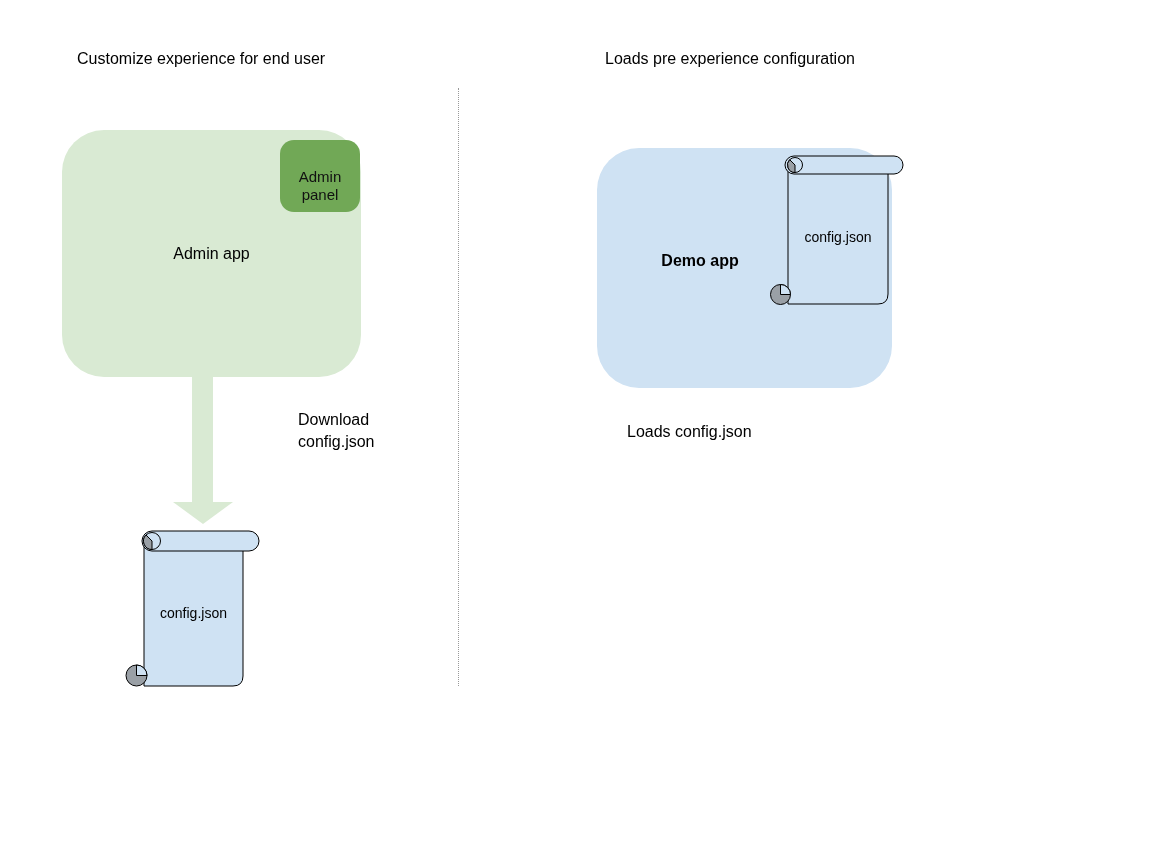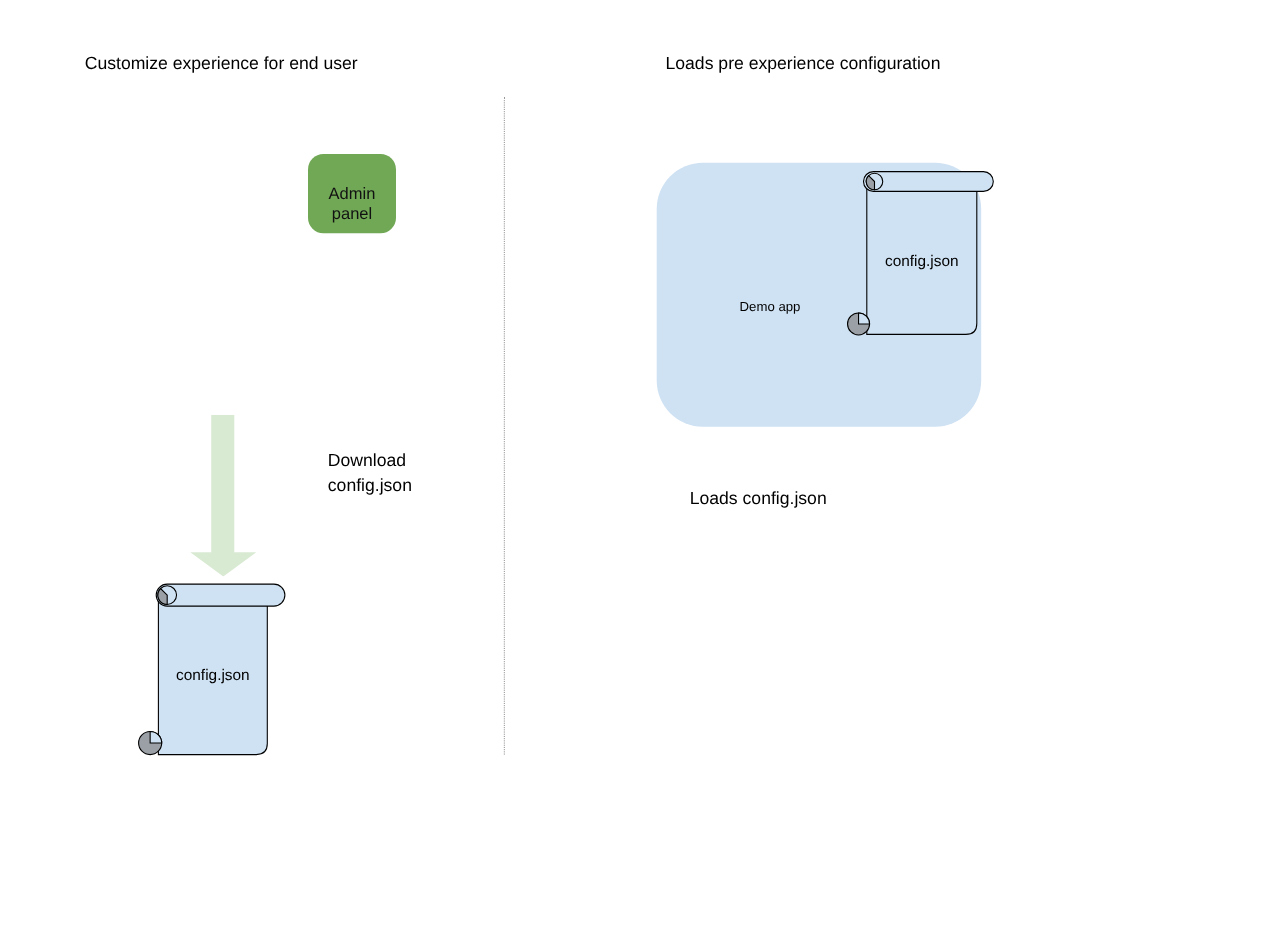--- a/index.html
+++ b/index.html
@@ -86,58 +86,62 @@
     left: 597px;
     top: 148px;
     width: 295px;
     height: 240px;
     background: var(--light-blue);
     border-radius: 42px;
   }
   .demo-app-label {
     position: absolute;
     left: 640px;
-    top: 272px;
+    top: 252px;
     width: 120px;
     text-align: center;
-    font-size: 12px;
+    font-size: 16px;
     color: var(--text);
+    font-weight: bold;
   }
 
   .scroll-left-svg  { position: absolute; left: 123px; top: 528px; }
   .scroll-right-svg { position: absolute; left: 768px; top: 153px; }
 
   .shape-blue { fill: var(--light-blue); stroke: var(--outline); stroke-width: 1; }
   .shape-gray { fill: var(--curl-gray);  stroke: var(--outline); stroke-width: 1; }
   .scroll-text {
     font-family: "Liberation Sans", sans-serif;
     font-size: 14px;
     fill: var(--text);
     text-anchor: middle;
   }
 
   .caption {
     position: absolute;
     left: 627px;
-    top: 445px;
+    top: 423px;
     font-size: 16px;
     color: var(--text);
     white-space: nowrap;
   }
 </style>
 </head>
 <body>
 
 <div class="canvas">
 
   <div class="title left">Customize experience for end user</div>
   <div class="title right">Loads pre experience configuration</div>
 
   <div class="divider"></div>
 
+  <div class="admin-app-box">
+    <span class="box-label">Admin app</span>
+  </div>
   <div class="admin-panel-box">
     <span>Admin panel</span>
   </div>
 
   <svg class="arrow-svg" width="60" height="147" viewBox="0 0 60 147">
     <polygon points="19,0 40,0 40,125 60,125 30,147 0,125 19,125"></polygon>
   </svg>
 
   <div class="arrow-label">Download config.json</div>
 

